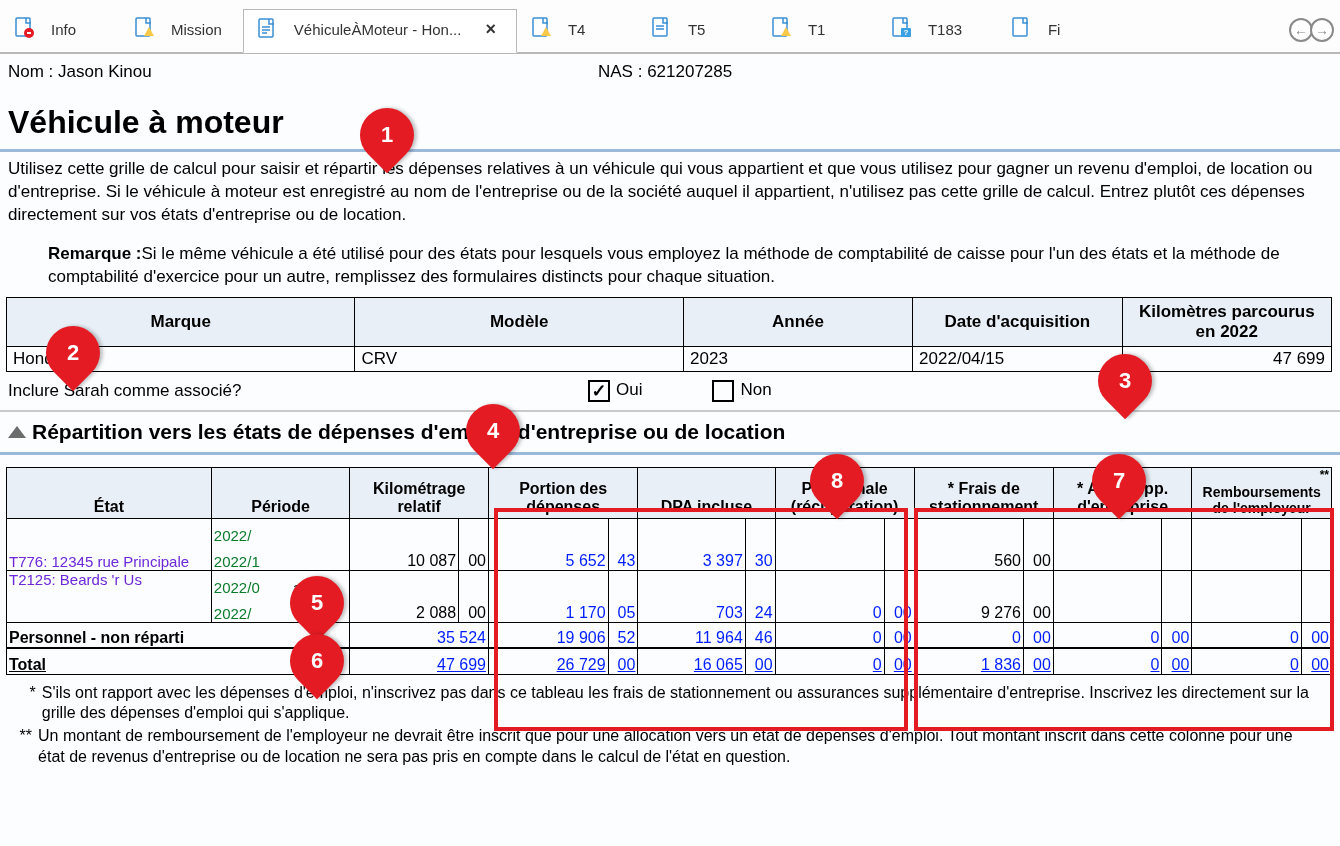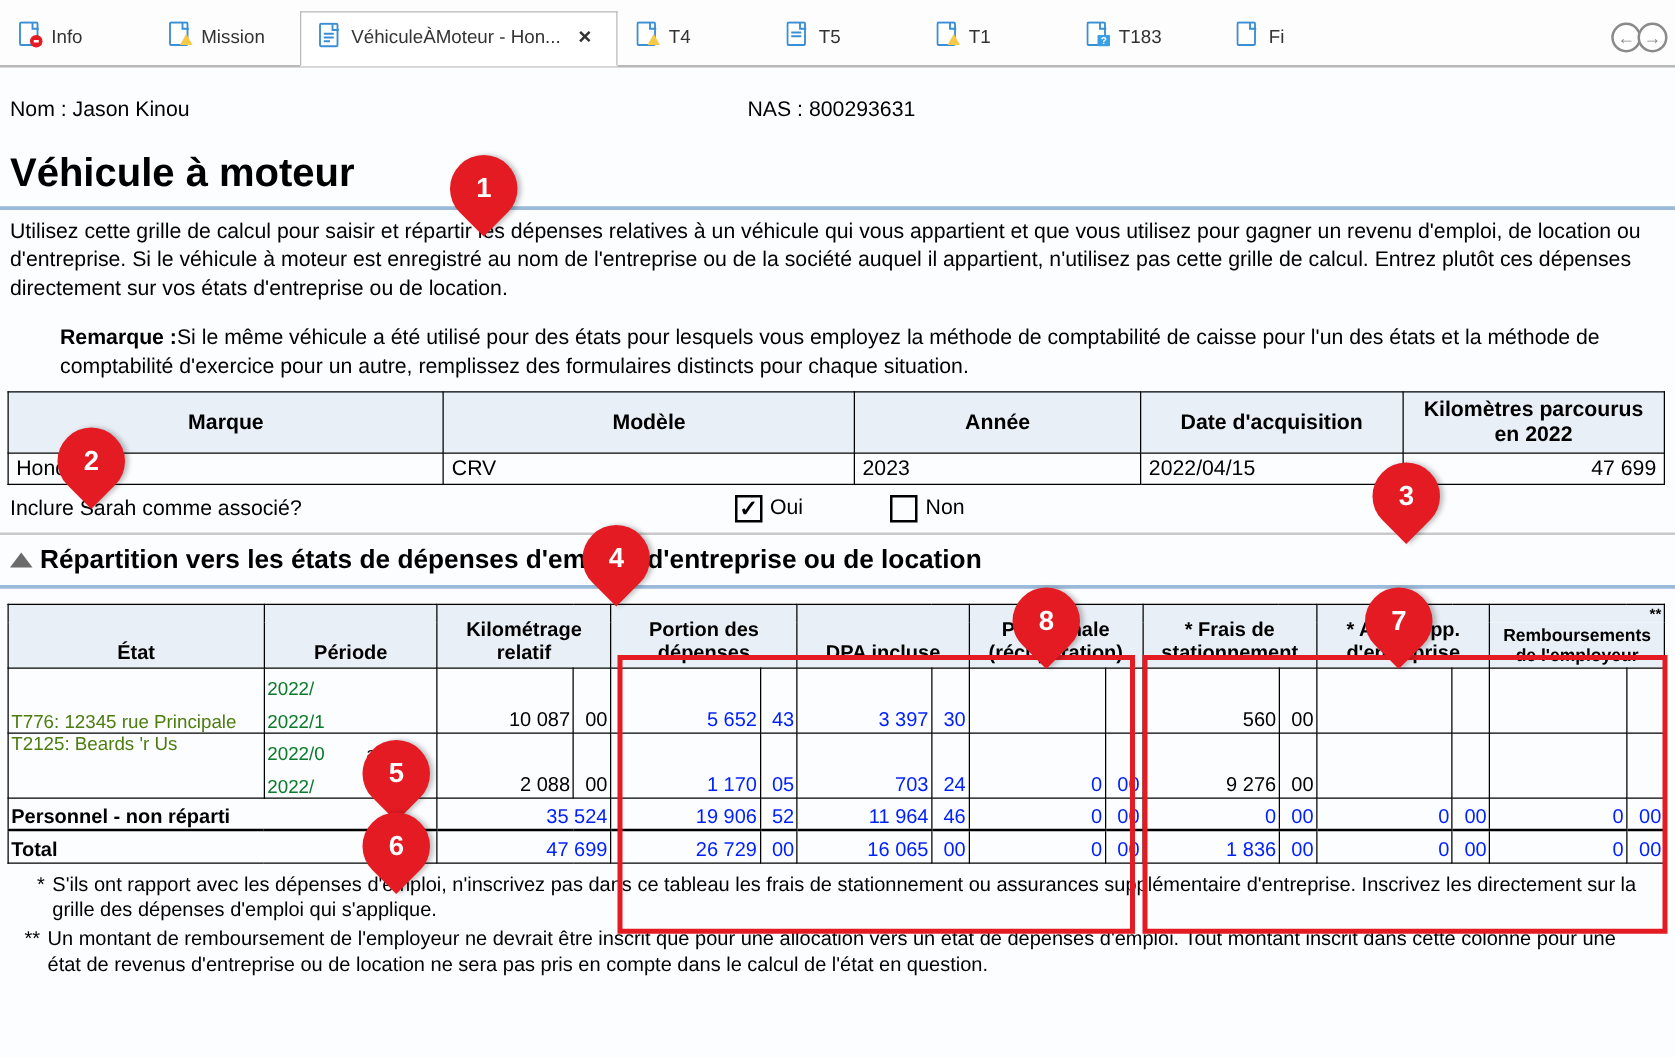--- a/index.html
+++ b/index.html
@@ -14,21 +14,21 @@
     display: flex;
     align-items: center;
     background: #fdfdfd;
     border-bottom: 2px solid #b8b8b8;
     padding: 8px 0 0 0;
     position: relative;
   }
   .tab {
     display: flex;
     align-items: center;
-    gap: 6px;
+    gap: 16px;
     padding: 8px 20px 10px 14px;
     color: #333;
     border: 1px solid transparent;
     cursor: pointer;
     position: relative;
     min-width: 120px;
   }
   .tab.active {
     background: #fff;
     border: 1px solid #b8b8b8;
@@ -59,21 +59,20 @@
     margin-left: -3px;
     color: #8a8a8a;
     font-size: 14px;
     cursor: pointer;
     background:#fff;
   }
   .header-row {
     display: flex;
     padding: 8px 8px 4px 8px;
     font-size: 17px;
-    margin-top: 16px;
   }
   .header-row .nom { width: 590px; }
   .header-row .nas { }
   .page-title {
     font-size: 32px;
     font-weight: bold;
     padding: 18px 8px 6px 8px;
   }
   .hr-blue {
     height: 3px;
@@ -154,24 +153,24 @@
     background: #e9eff6;
     font-weight: bold;
     text-align: center;
     padding: 2px 4px;
     vertical-align: bottom;
   }
   .alloc-table td { padding: 0 2px; vertical-align: bottom; height: 26px; }
   .alloc-table td.num { text-align: right; color: #001eff; }
   .alloc-table td.numblack { text-align: right; color:#000; }
   .alloc-table td.sm { font-size: 15px; }
-  .alloc-table .greenlink { color: #4d7c0f; margin-left: 16px; }
+  .alloc-table .greenlink { color: #6d28d9; margin-left: 16px; }
   .alloc-table .period { color:#0a7a2b; }
   .alloc-table .bold { font-weight: bold; margin-top: 24px; }
-  .alloc-table .totalrow td { border-top: 2px solid #000; }
+  .alloc-table .totalrow td { border-top: 2px solid #000; text-decoration: underline; }
   .footnotes {
     padding: 4px 18px 10px 18px;
     font-size: 16px;
     line-height: 1.3;
   }
   .footnotes .fn { display: flex; gap: 6px; margin-top: 2px; }
   .footnotes .mark { width: 22px; text-align: right; }
   .callout {
     position: absolute;
     width: 54px; height: 54px;
@@ -274,21 +273,21 @@
   <div class="nav-arrows">
     <span class="circ">←</span>
     <span class="circ">→</span>
   </div>
 </div>
 
 <div class="content-wrap">
 
 <div class="header-row">
   <div class="nom"><span>Nom :</span> <span>Jason Kinou</span></div>
-  <div class="nas"><span>NAS :</span> <span>800293631</span></div>
+  <div class="nas"><span>NAS :</span> <span>621207285</span></div>
 </div>
 
 <div class="page-title">Véhicule à moteur</div>
 <div class="hr-blue"></div>
 
 <div class="paragraph">Utilisez cette grille de calcul pour saisir et répartir les dépenses relatives à un véhicule qui vous appartient et que vous utilisez pour gagner un revenu d'emploi, de location ou d'entreprise. Si le véhicule à moteur est enregistré au nom de l'entreprise ou de la société auquel il appartient, n'utilisez pas cette grille de calcul. Entrez plutôt ces dépenses directement sur vos états d'entreprise ou de location.</div>
 <div class="paragraph">
   <span class="remarque-label">Remarque :</span><span>Si le même véhicule a été utilisé pour des états pour lesquels vous employez la méthode de comptabilité de caisse pour l'un des états et la méthode de comptabilité d'exercice pour un autre, remplissez des formulaires distincts pour chaque situation.</span>
 </div>
 

